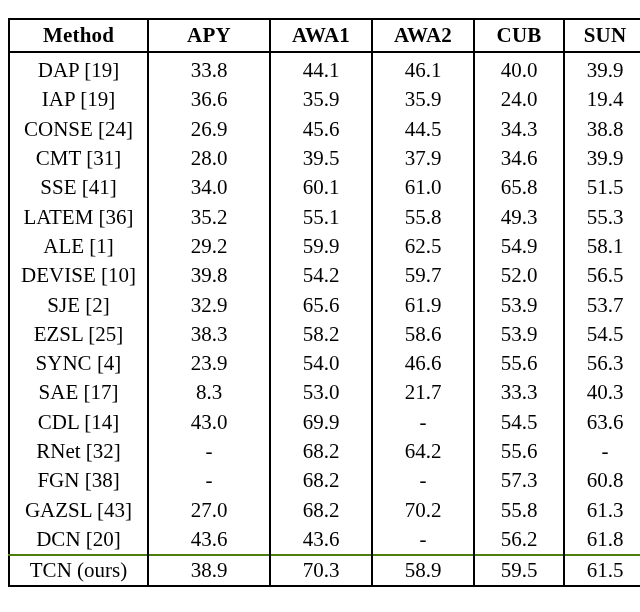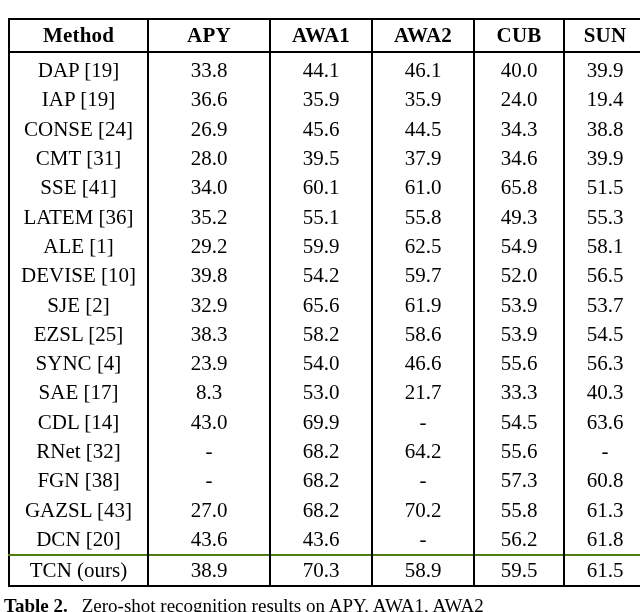--- a/index.html
+++ b/index.html
@@ -275,17 +275,14 @@
             <td class="vsep">38.9</td>
             <td class="vsep b">70.3</td>
             <td class="vsep b">58.9</td>
             <td class="vsep b">59.5</td>
             <td class="vsep">61.5</td>
           </tr>
         </tbody>
     </table>
   </div>
 
-  <div class="caption">
-    <b>Table 2.</b><span class="cap-gap"></span><span>Zero-shot recognition results on APY, AWA1, AWA2</span>
-  </div>
 
 </div>
 
 </body></html>

